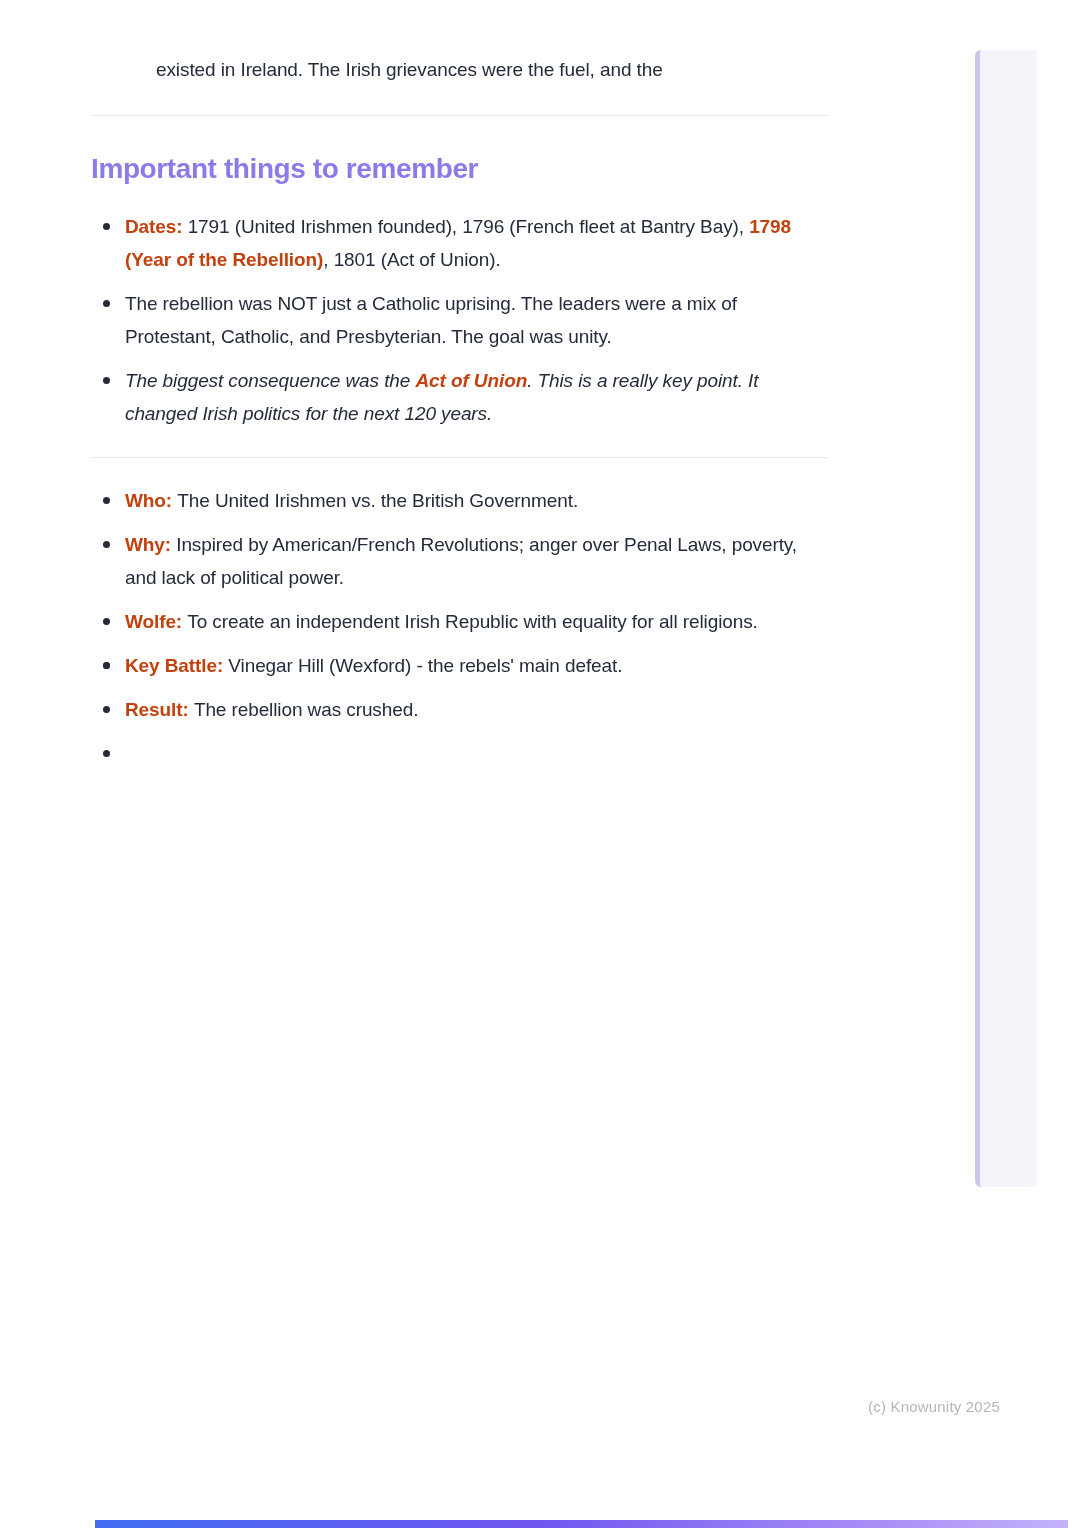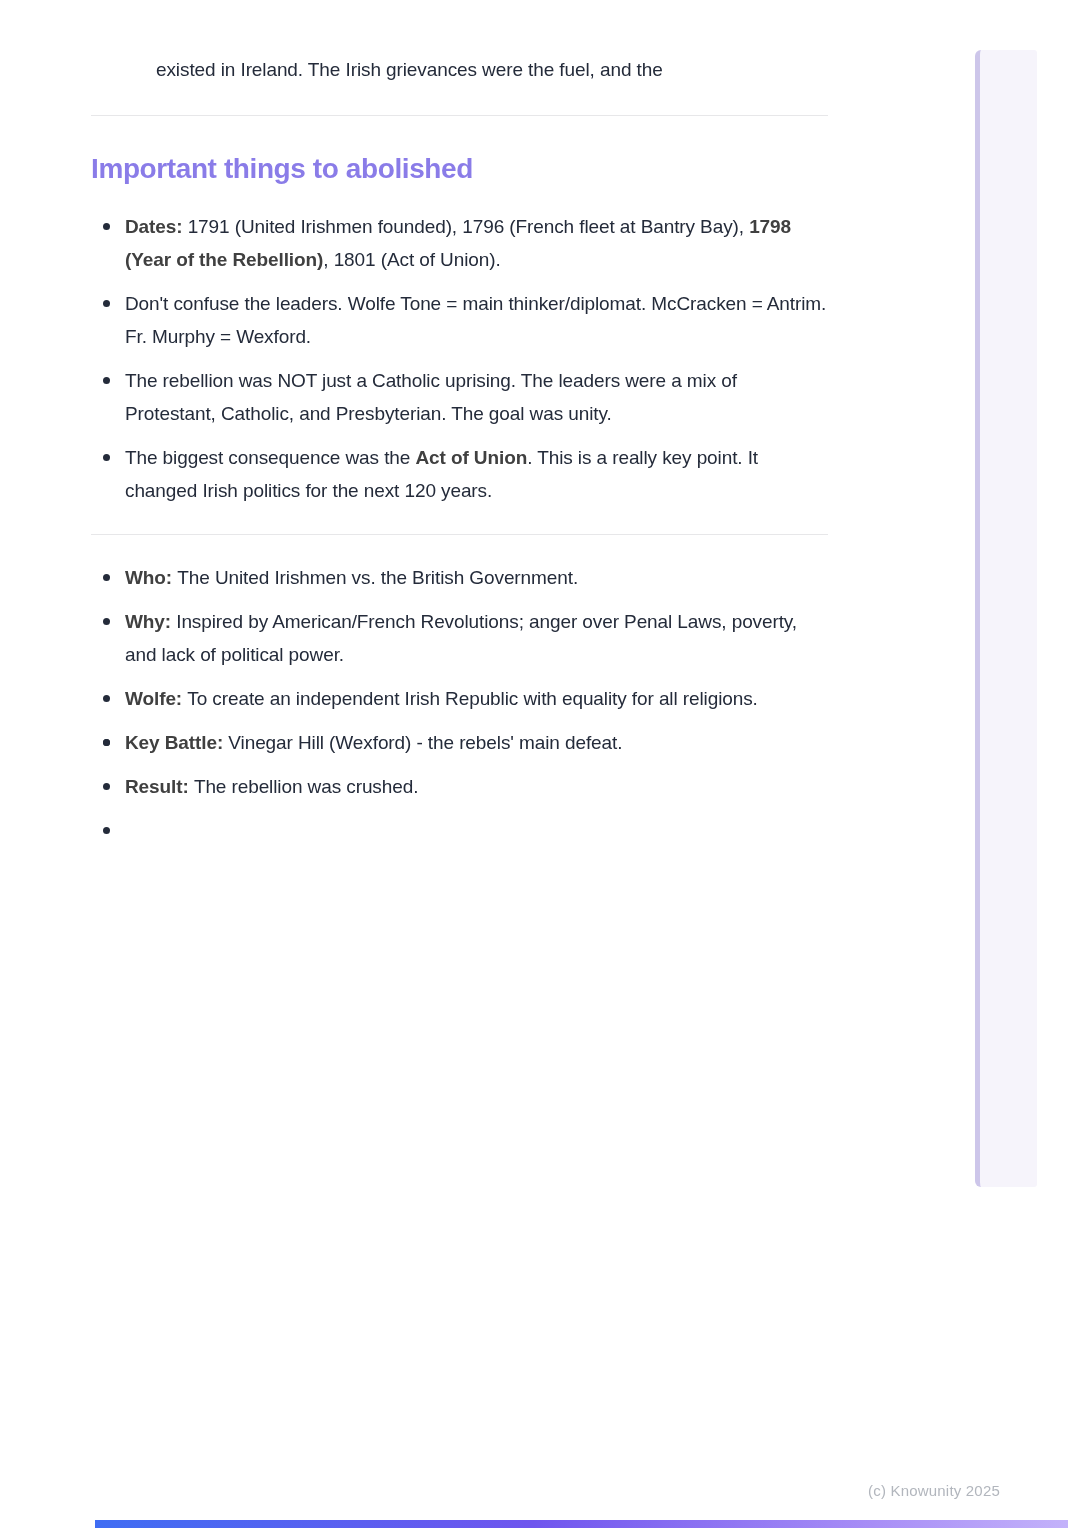--- a/index.html
+++ b/index.html
@@ -55,32 +55,32 @@
   }
   ul.bullets li{
     position:relative;
     padding-left:34px;
     margin:0 0 11px 0;
     font-size:19px;
     line-height:33px;
     letter-spacing:-0.1px;
     max-width:705px;
   }
-  ul.bullets li:last-child{margin-bottom:0;}
+  ul.bullets li:last-child{margin-bottom:0;font-style:italic;}
   .dot{
     position:absolute;
     left:12px;top:13px;
     width:7px;height:7px;
     border-radius:50%;
     background:#242b3a;
   }
-  .li-text b{font-weight:700;color:#404040;}
+  .li-text b{font-weight:700;color:#c2410c;}
   .footer-copy{
     position:absolute;
-    right:68px;top:1482px;
+    right:68px;top:1398px;
     font-size:15px;
     letter-spacing:0.2px;
     color:#b2b6bd;
   }
   .bottom-bar{
     position:absolute;
     left:95px;right:0;bottom:0;
     height:8px;
     background:linear-gradient(90deg,#3f6df3 0%,#6f55ee 45%,#a88ef6 80%,#c3b2fa 100%);
   }
@@ -93,30 +93,26 @@
   <div class="scroll-strip"></div>
 
   <div class="content">
 
     <div class="intro">
       <div>existed in Ireland. The Irish grievances were the fuel, and the</div>
     </div>
 
     <hr class="divider first">
 
-    <h2 class="section-heading">Important things to abolished</h2>
+    <h2 class="section-heading">Important things to remember</h2>
 
     <ul class="bullets">
       <li>
         <span class="dot"></span>
         <span class="li-text"><b>Dates: </b>1791 (United Irishmen founded), 1796 (French fleet at Bantry Bay), <b>1798 (Year of the Rebellion)</b>, 1801 (Act of Union).</span>
-      </li>
-      <li>
-        <span class="dot"></span>
-        <span class="li-text">Don't confuse the leaders. Wolfe Tone = main thinker/diplomat. McCracken = Antrim. Fr. Murphy = Wexford.</span>
       </li>
       <li>
         <span class="dot"></span>
         <span class="li-text">The rebellion was NOT just a Catholic uprising. The leaders were a mix of Protestant, Catholic, and Presbyterian. The goal was unity.</span>
       </li>
       <li>
         <span class="dot"></span>
         <span class="li-text">The biggest consequence was the <b>Act of Union</b>. This is a really key point. It changed Irish politics for the next 120 years.</span>
       </li>
     </ul>

